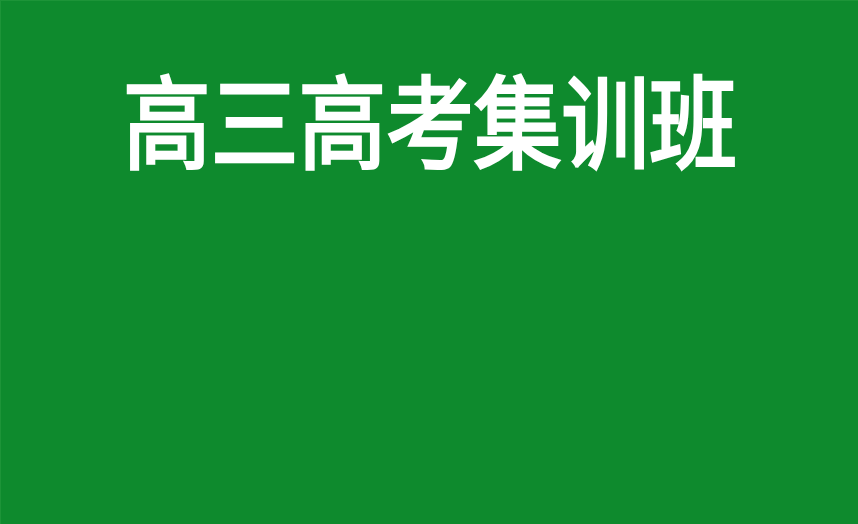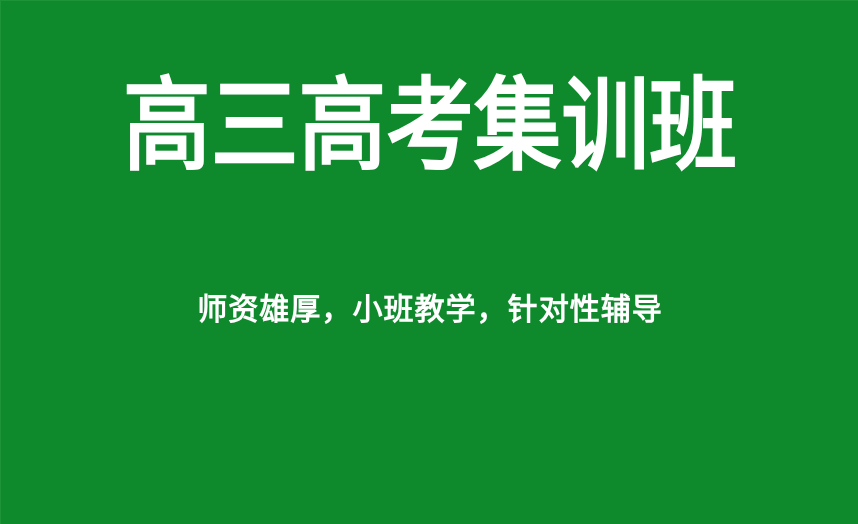--- a/index.html
+++ b/index.html
@@ -98,19 +98,16 @@
       <span class="glyph">高</span>
       <span class="glyph">三</span>
       <span class="glyph">高</span>
       <span class="glyph">考</span>
       <span class="glyph">集</span>
       <span class="glyph">训</span>
       <span class="glyph">班</span>
     </h1>
   </div>
 
-  <div class="subtitle-wrap">
-    <p class="subtitle">师资雄厚，小班教学，针对性辅导</p>
-  </div>
 
   <div class="filler-region"></div>
 
 </div>
 
 </body></html>

